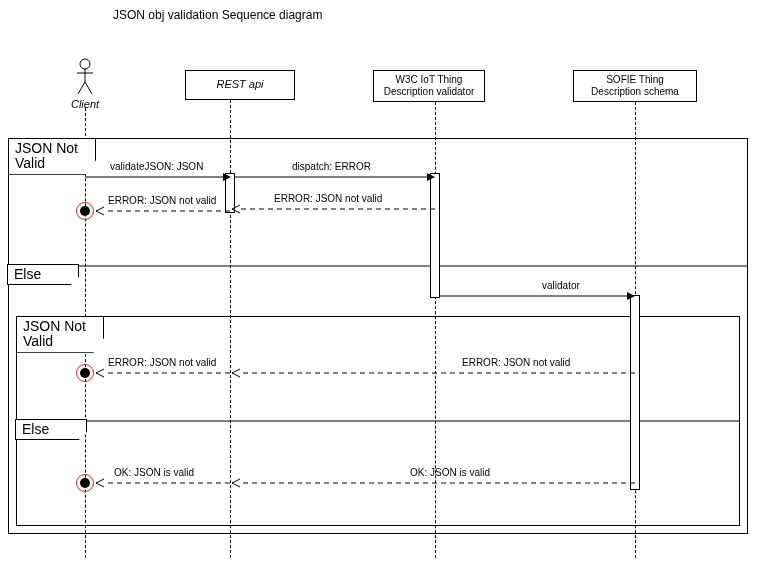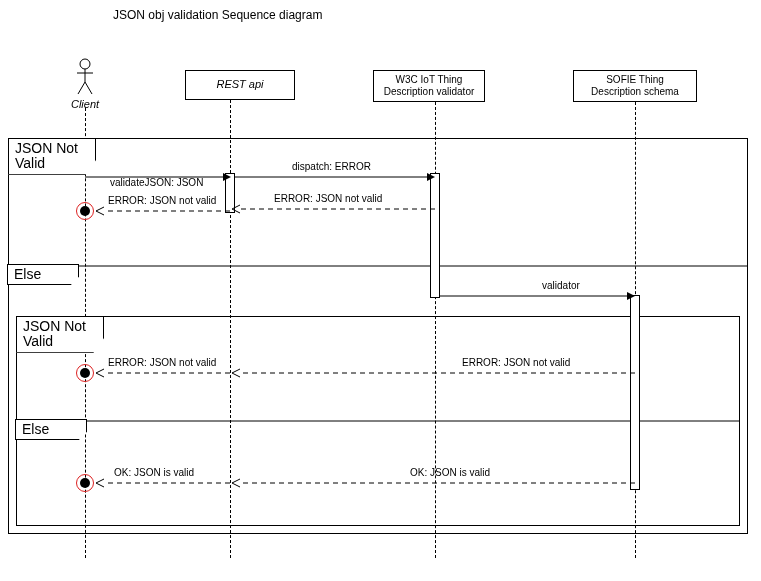--- a/index.html
+++ b/index.html
@@ -146,21 +146,21 @@
   <div class="guard-tab" style="left:15px; top:419px; width:56px;"><span>Else</span></div>
 
   <div class="activation" style="left:225px; top:173px; height:40px;"></div>
   <div class="activation" style="left:430px; top:173px; height:125px;"></div>
   <div class="activation" style="left:630px; top:295px; height:195px;"></div>
 
   <svg class="arrow" style="left:85px; top:173px;" width="145" height="8">
     <line x1="0" y1="4" x2="138" y2="4" stroke="#000"></line>
     <polygon points="138,0 146,4 138,8" fill="#000"></polygon>
   </svg>
-  <div class="msg-label" style="left:108px; top:177px;">validateJSON: JSON</div>
+  <div class="msg-label" style="left:108px; top:161px;">validateJSON: JSON</div>
 
   <svg class="arrow" style="left:235px; top:173px;" width="200" height="8">
     <line x1="0" y1="4" x2="192" y2="4" stroke="#000"></line>
     <polygon points="192,0 200,4 192,8" fill="#000"></polygon>
   </svg>
   <div class="msg-label" style="left:290px; top:161px;">dispatch: ERROR</div>
 
   <svg class="arrow" style="left:230px; top:205px;" width="205" height="8">
     <line x1="205" y1="4" x2="10" y2="4" stroke="#000" stroke-dasharray="5,4"></line>
     <polyline points="10,0 2,4 10,8" fill="none" stroke="#000"></polyline>

